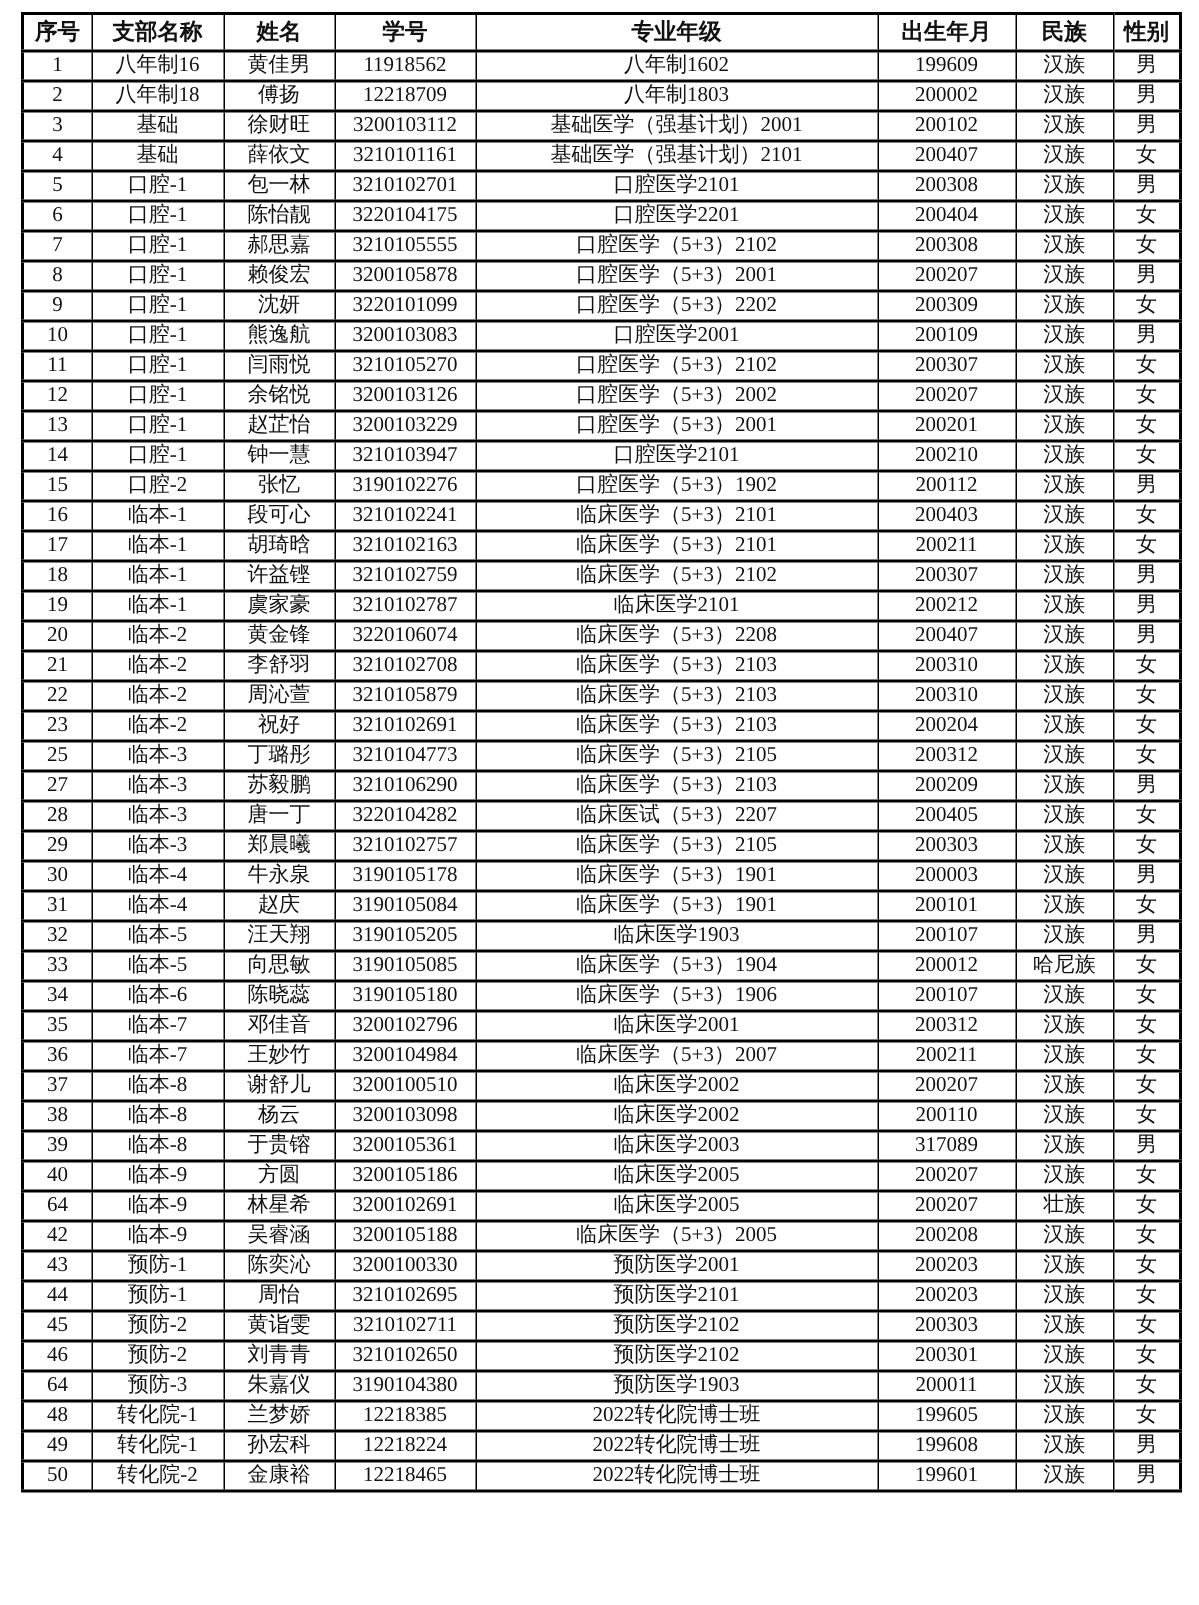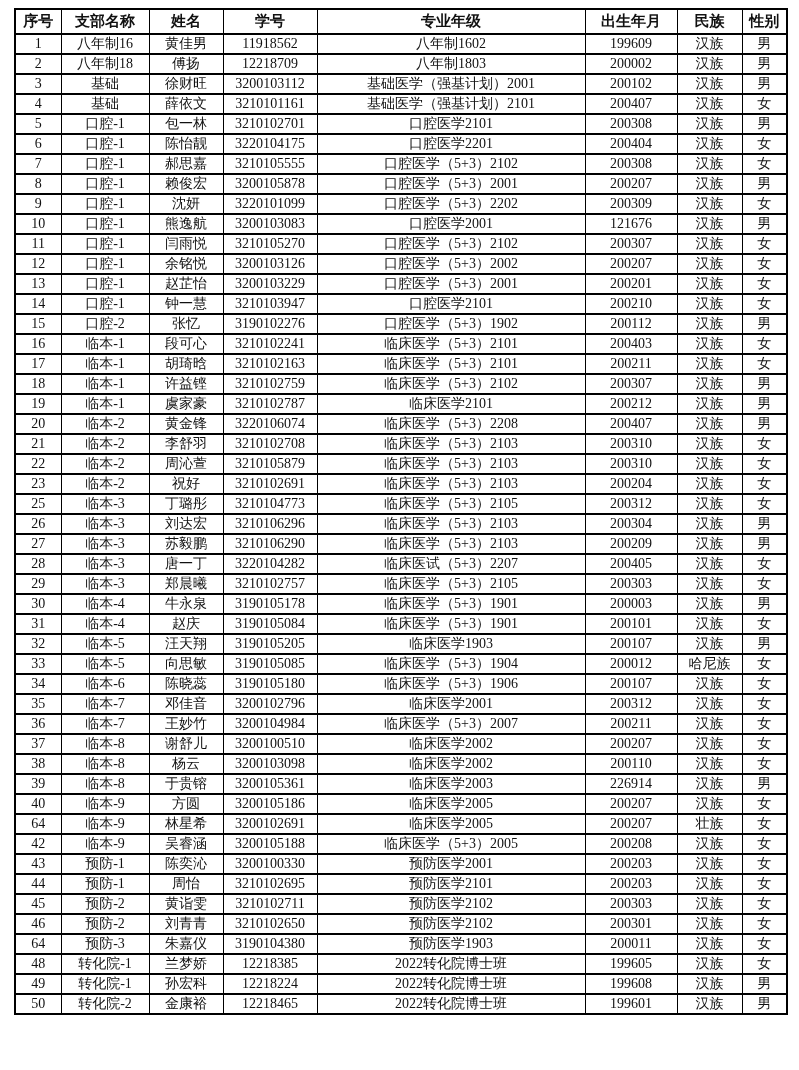--- a/index.html
+++ b/index.html
@@ -170,21 +170,21 @@
           <td>200309</td>
           <td>汉族</td>
           <td>女</td>
         </tr>
         <tr>
           <td>10</td>
           <td>口腔-1</td>
           <td>熊逸航</td>
           <td>3200103083</td>
           <td>口腔医学2001</td>
-          <td>121676</td>
+          <td>200109</td>
           <td>汉族</td>
           <td>男</td>
         </tr>
         <tr>
           <td>11</td>
           <td>口腔-1</td>
           <td>闫雨悦</td>
           <td>3210105270</td>
           <td>口腔医学（5+3）2102</td>
           <td>200307</td>
@@ -313,30 +313,20 @@
         </tr>
         <tr>
           <td>25</td>
           <td>临本-3</td>
           <td>丁璐彤</td>
           <td>3210104773</td>
           <td>临床医学（5+3）2105</td>
           <td>200312</td>
           <td>汉族</td>
           <td>女</td>
-        </tr>
-        <tr>
-          <td>26</td>
-          <td>临本-3</td>
-          <td>刘达宏</td>
-          <td>3210106296</td>
-          <td>临床医学（5+3）2103</td>
-          <td>200304</td>
-          <td>汉族</td>
-          <td>男</td>
         </tr>
         <tr>
           <td>27</td>
           <td>临本-3</td>
           <td>苏毅鹏</td>
           <td>3210106290</td>
           <td>临床医学（5+3）2103</td>
           <td>200209</td>
           <td>汉族</td>
           <td>男</td>
@@ -450,21 +440,21 @@
           <td>200110</td>
           <td>汉族</td>
           <td>女</td>
         </tr>
         <tr>
           <td>39</td>
           <td>临本-8</td>
           <td>于贵镕</td>
           <td>3200105361</td>
           <td>临床医学2003</td>
-          <td>226914</td>
+          <td>317089</td>
           <td>汉族</td>
           <td>男</td>
         </tr>
         <tr>
           <td>40</td>
           <td>临本-9</td>
           <td>方圆</td>
           <td>3200105186</td>
           <td>临床医学2005</td>
           <td>200207</td>

